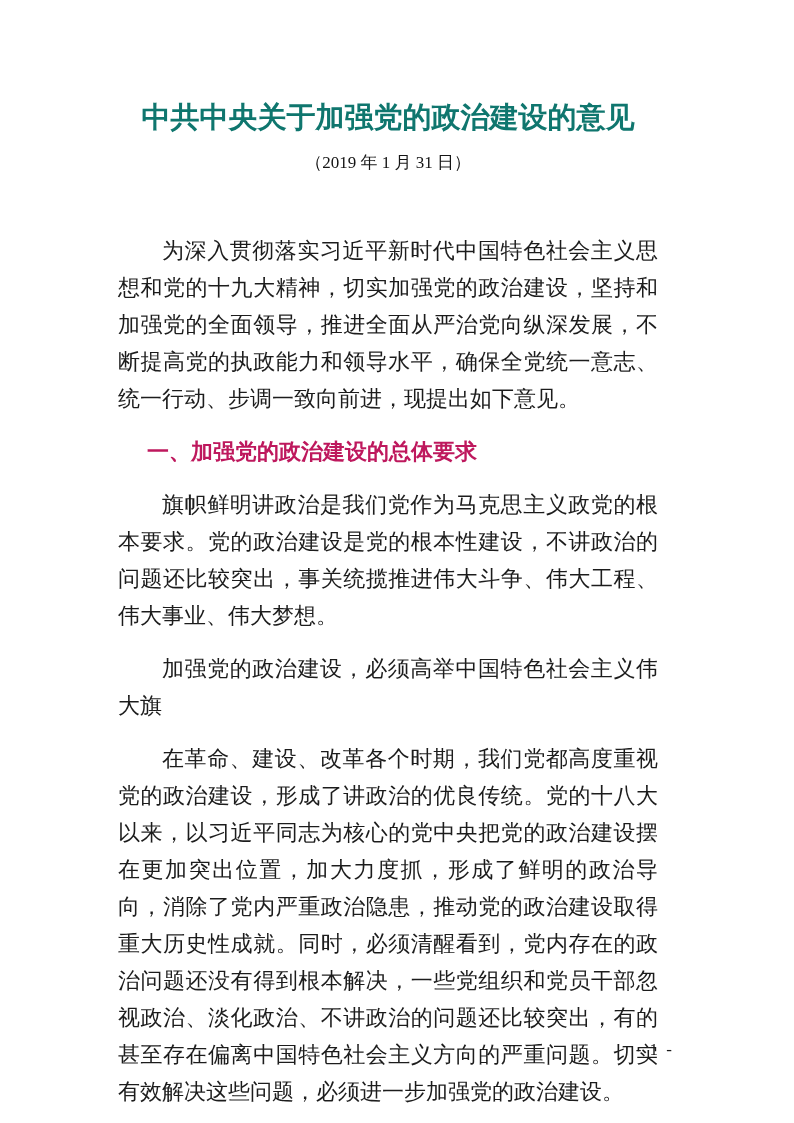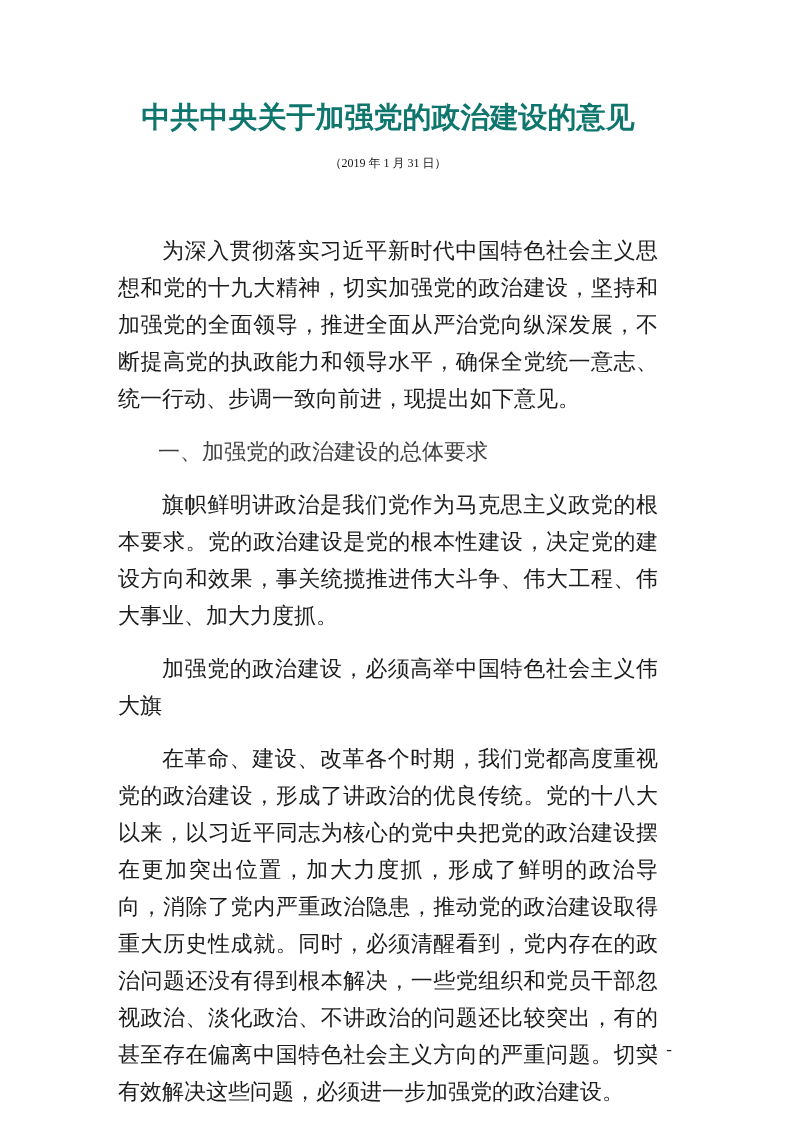--- a/index.html
+++ b/index.html
@@ -28,44 +28,44 @@
     text-align: center;
     font-size: 29px;
     line-height: 36px;
     font-weight: bold;
     color: #0f766e;
     white-space: nowrap;
   }
   .doc-date {
     margin-top: 15px;
     text-align: center;
-    font-size: 12px;
+    font-size: 17px;
     line-height: 26px;
     color: #151515;
   }
   .doc-body {
     margin-top: 56px;
     font-size: 22px;
     line-height: 37px;
     text-align: justify;
     text-justify: inter-character;
     letter-spacing: 0;
   }
   .para {
     margin: 16px;
     text-indent: 2em;
   }
   .section-heading {
-    margin: 12px;
+    margin: 1px;
     text-indent: 2em;
     font-family: "DejaVu Sans", "Liberation Sans", sans-serif;
-    font-weight: normal;
+    font-weight: bold;
     font-size: 22px;
     line-height: 37px;
-    color: #404040;
+    color: #be185d;
   }
   .page-number {
     position: absolute;
     top: 1040px;
     right: 120px;
     font-size: 17px;
     line-height: 20px;
     letter-spacing: 2px;
     color: #1c1c1c;
     font-family: "Liberation Serif", "DejaVu Serif", serif;
@@ -74,19 +74,19 @@
 </head>
 <body>
 
 <div class="page">
   <div class="content">
     <div class="doc-title">中共中央关于加强党的政治建设的意见</div>
     <div class="doc-date">（2019 年 1 月 31 日）</div>
     <div class="doc-body">
       <p class="para">为深入贯彻落实习近平新时代中国特色社会主义思想和党的十九大精神，切实加强党的政治建设，坚持和加强党的全面领导，推进全面从严治党向纵深发展，不断提高党的执政能力和领导水平，确保全党统一意志、统一行动、步调一致向前进，现提出如下意见。</p>
       <p class="section-heading">一、加强党的政治建设的总体要求</p>
-      <p class="para">旗帜鲜明讲政治是我们党作为马克思主义政党的根本要求。党的政治建设是党的根本性建设，决定党的建设方向和效果，事关统揽推进伟大斗争、伟大工程、伟大事业、加大力度抓。</p>
+      <p class="para">旗帜鲜明讲政治是我们党作为马克思主义政党的根本要求。党的政治建设是党的根本性建设，不讲政治的问题还比较突出，事关统揽推进伟大斗争、伟大工程、伟大事业、伟大梦想。</p>
       <p class="para">加强党的政治建设，必须高举中国特色社会主义伟大旗</p>
       <p class="para">在革命、建设、改革各个时期，我们党都高度重视党的政治建设，形成了讲政治的优良传统。党的十八大以来，以习近平同志为核心的党中央把党的政治建设摆在更加突出位置，加大力度抓，形成了鲜明的政治导向，消除了党内严重政治隐患，推动党的政治建设取得重大历史性成就。同时，必须清醒看到，党内存在的政治问题还没有得到根本解决，一些党组织和党员干部忽视政治、淡化政治、不讲政治的问题还比较突出，有的甚至存在偏离中国特色社会主义方向的严重问题。切实有效解决这些问题，必须进一步加强党的政治建设。</p>
     </div>
   </div>
   <div class="page-number">- 1 -</div>
 </div>
 
 </body></html>

